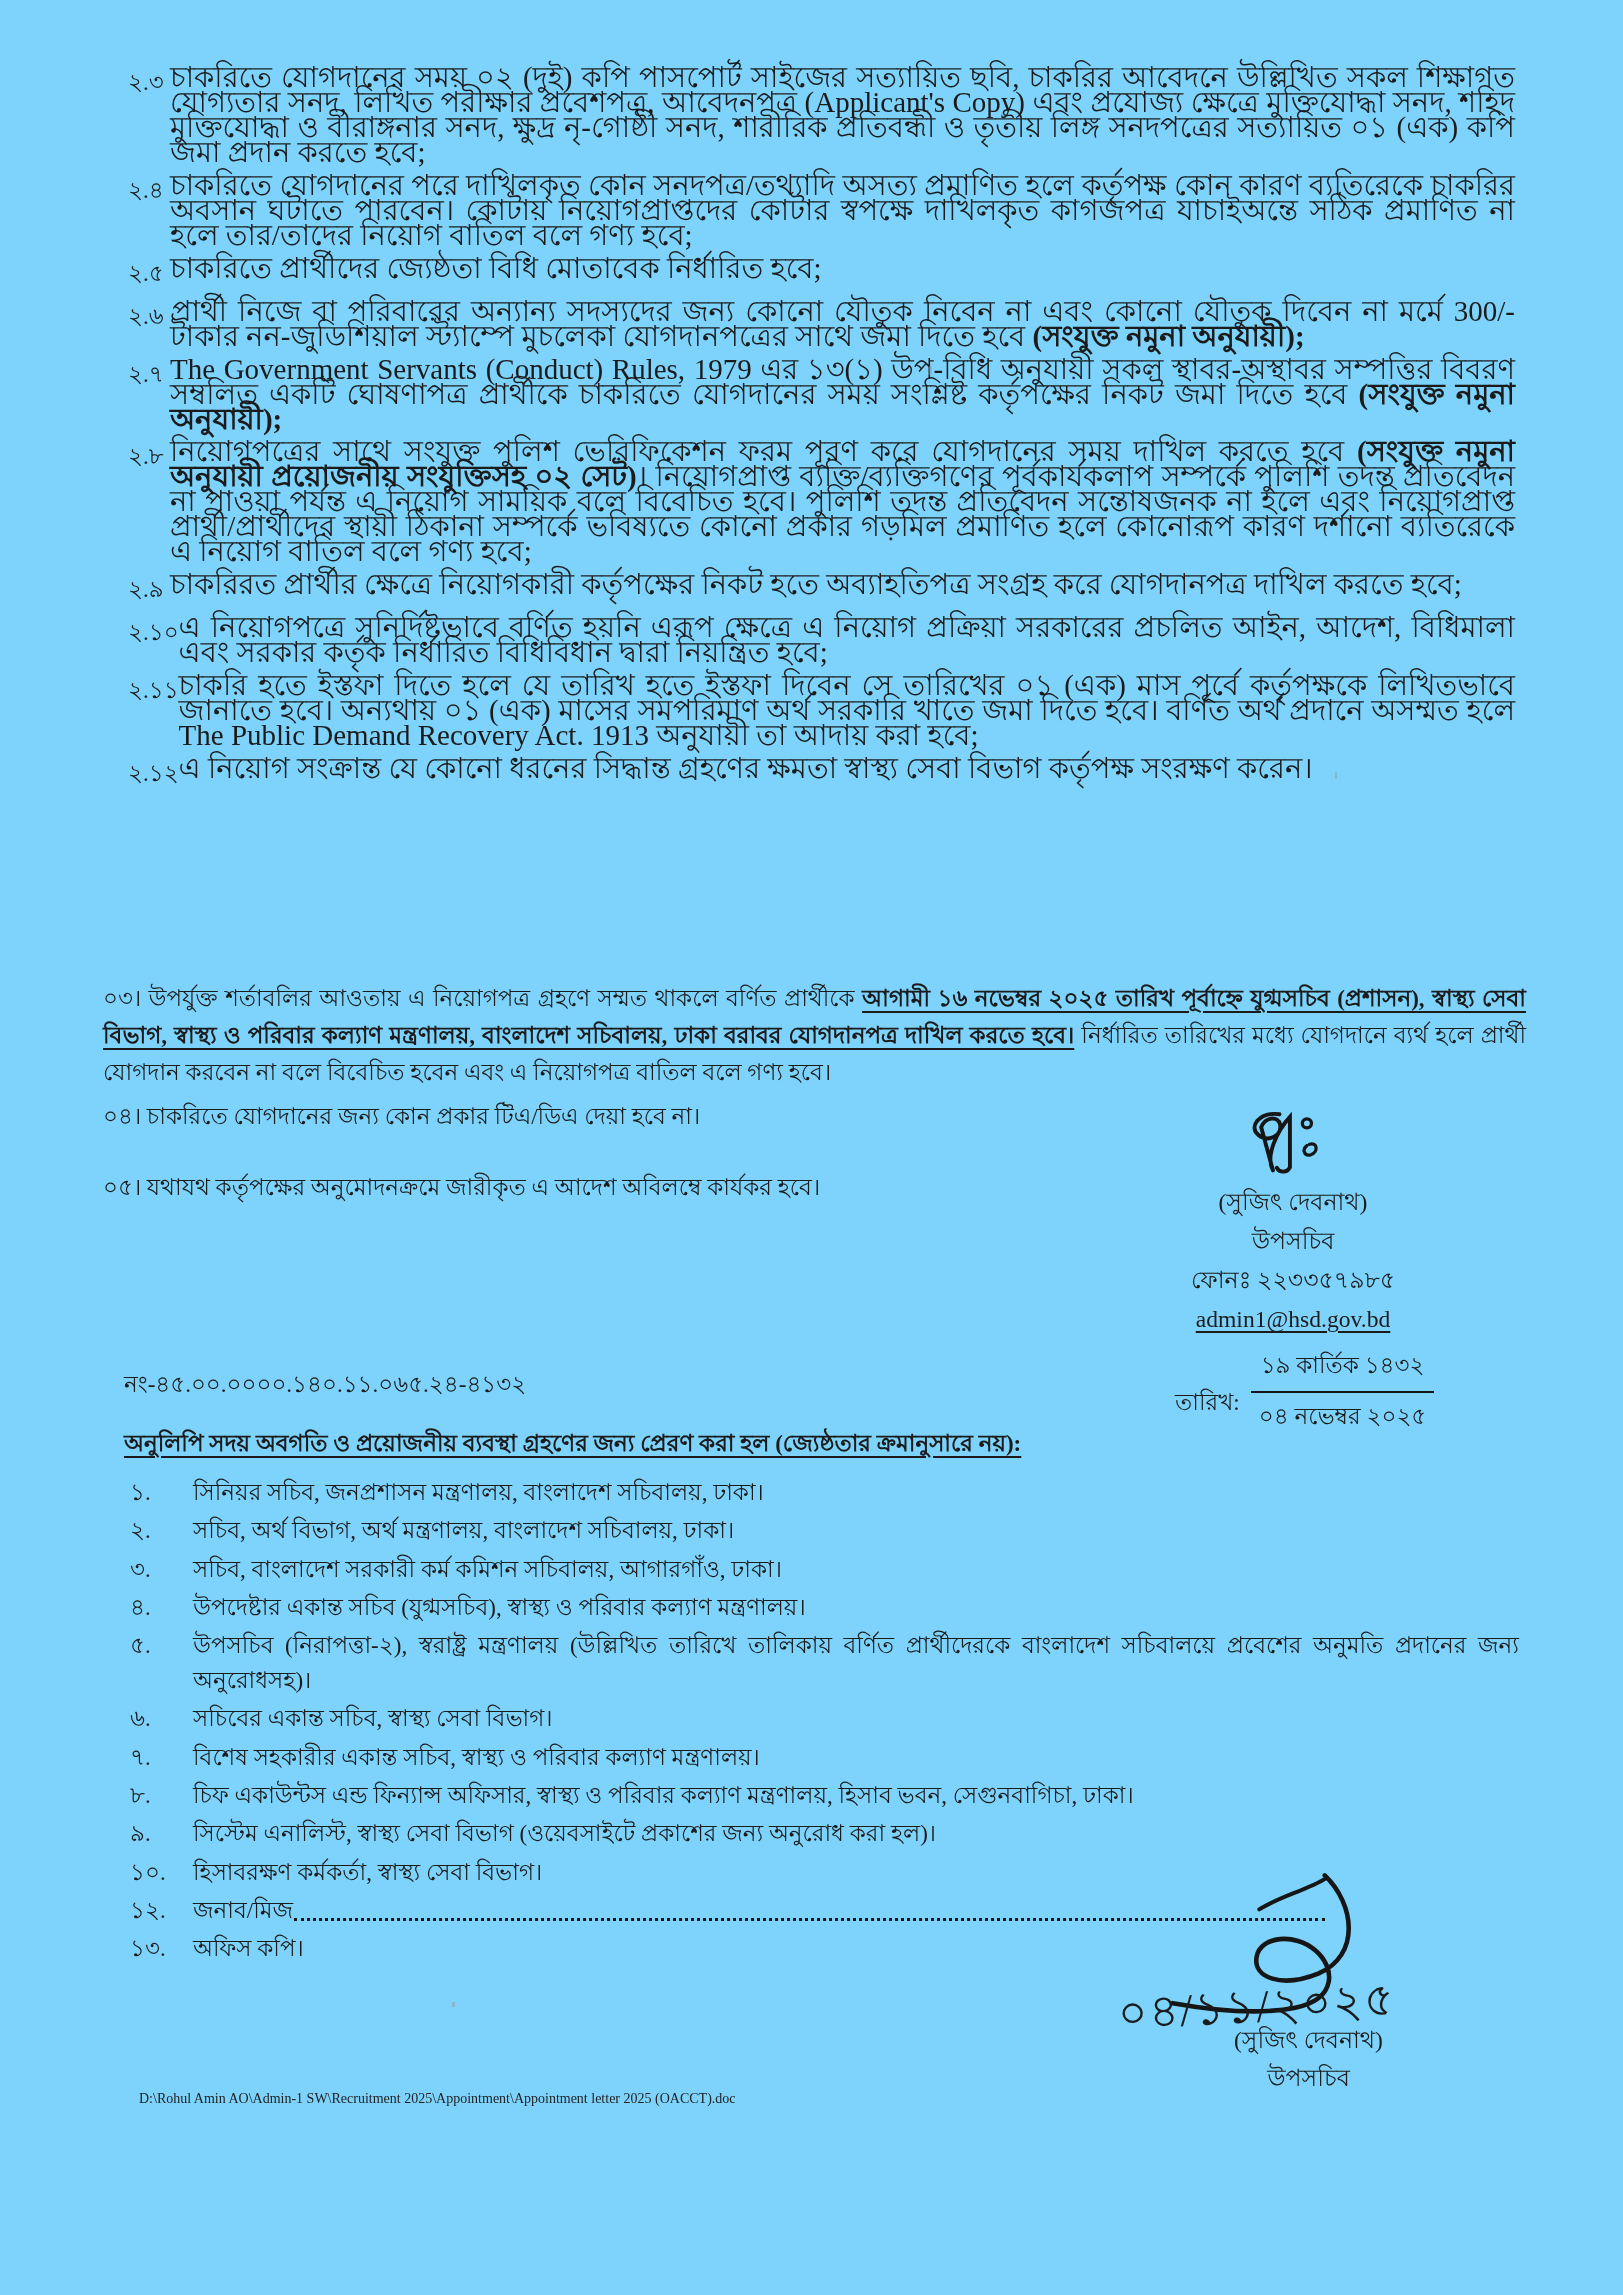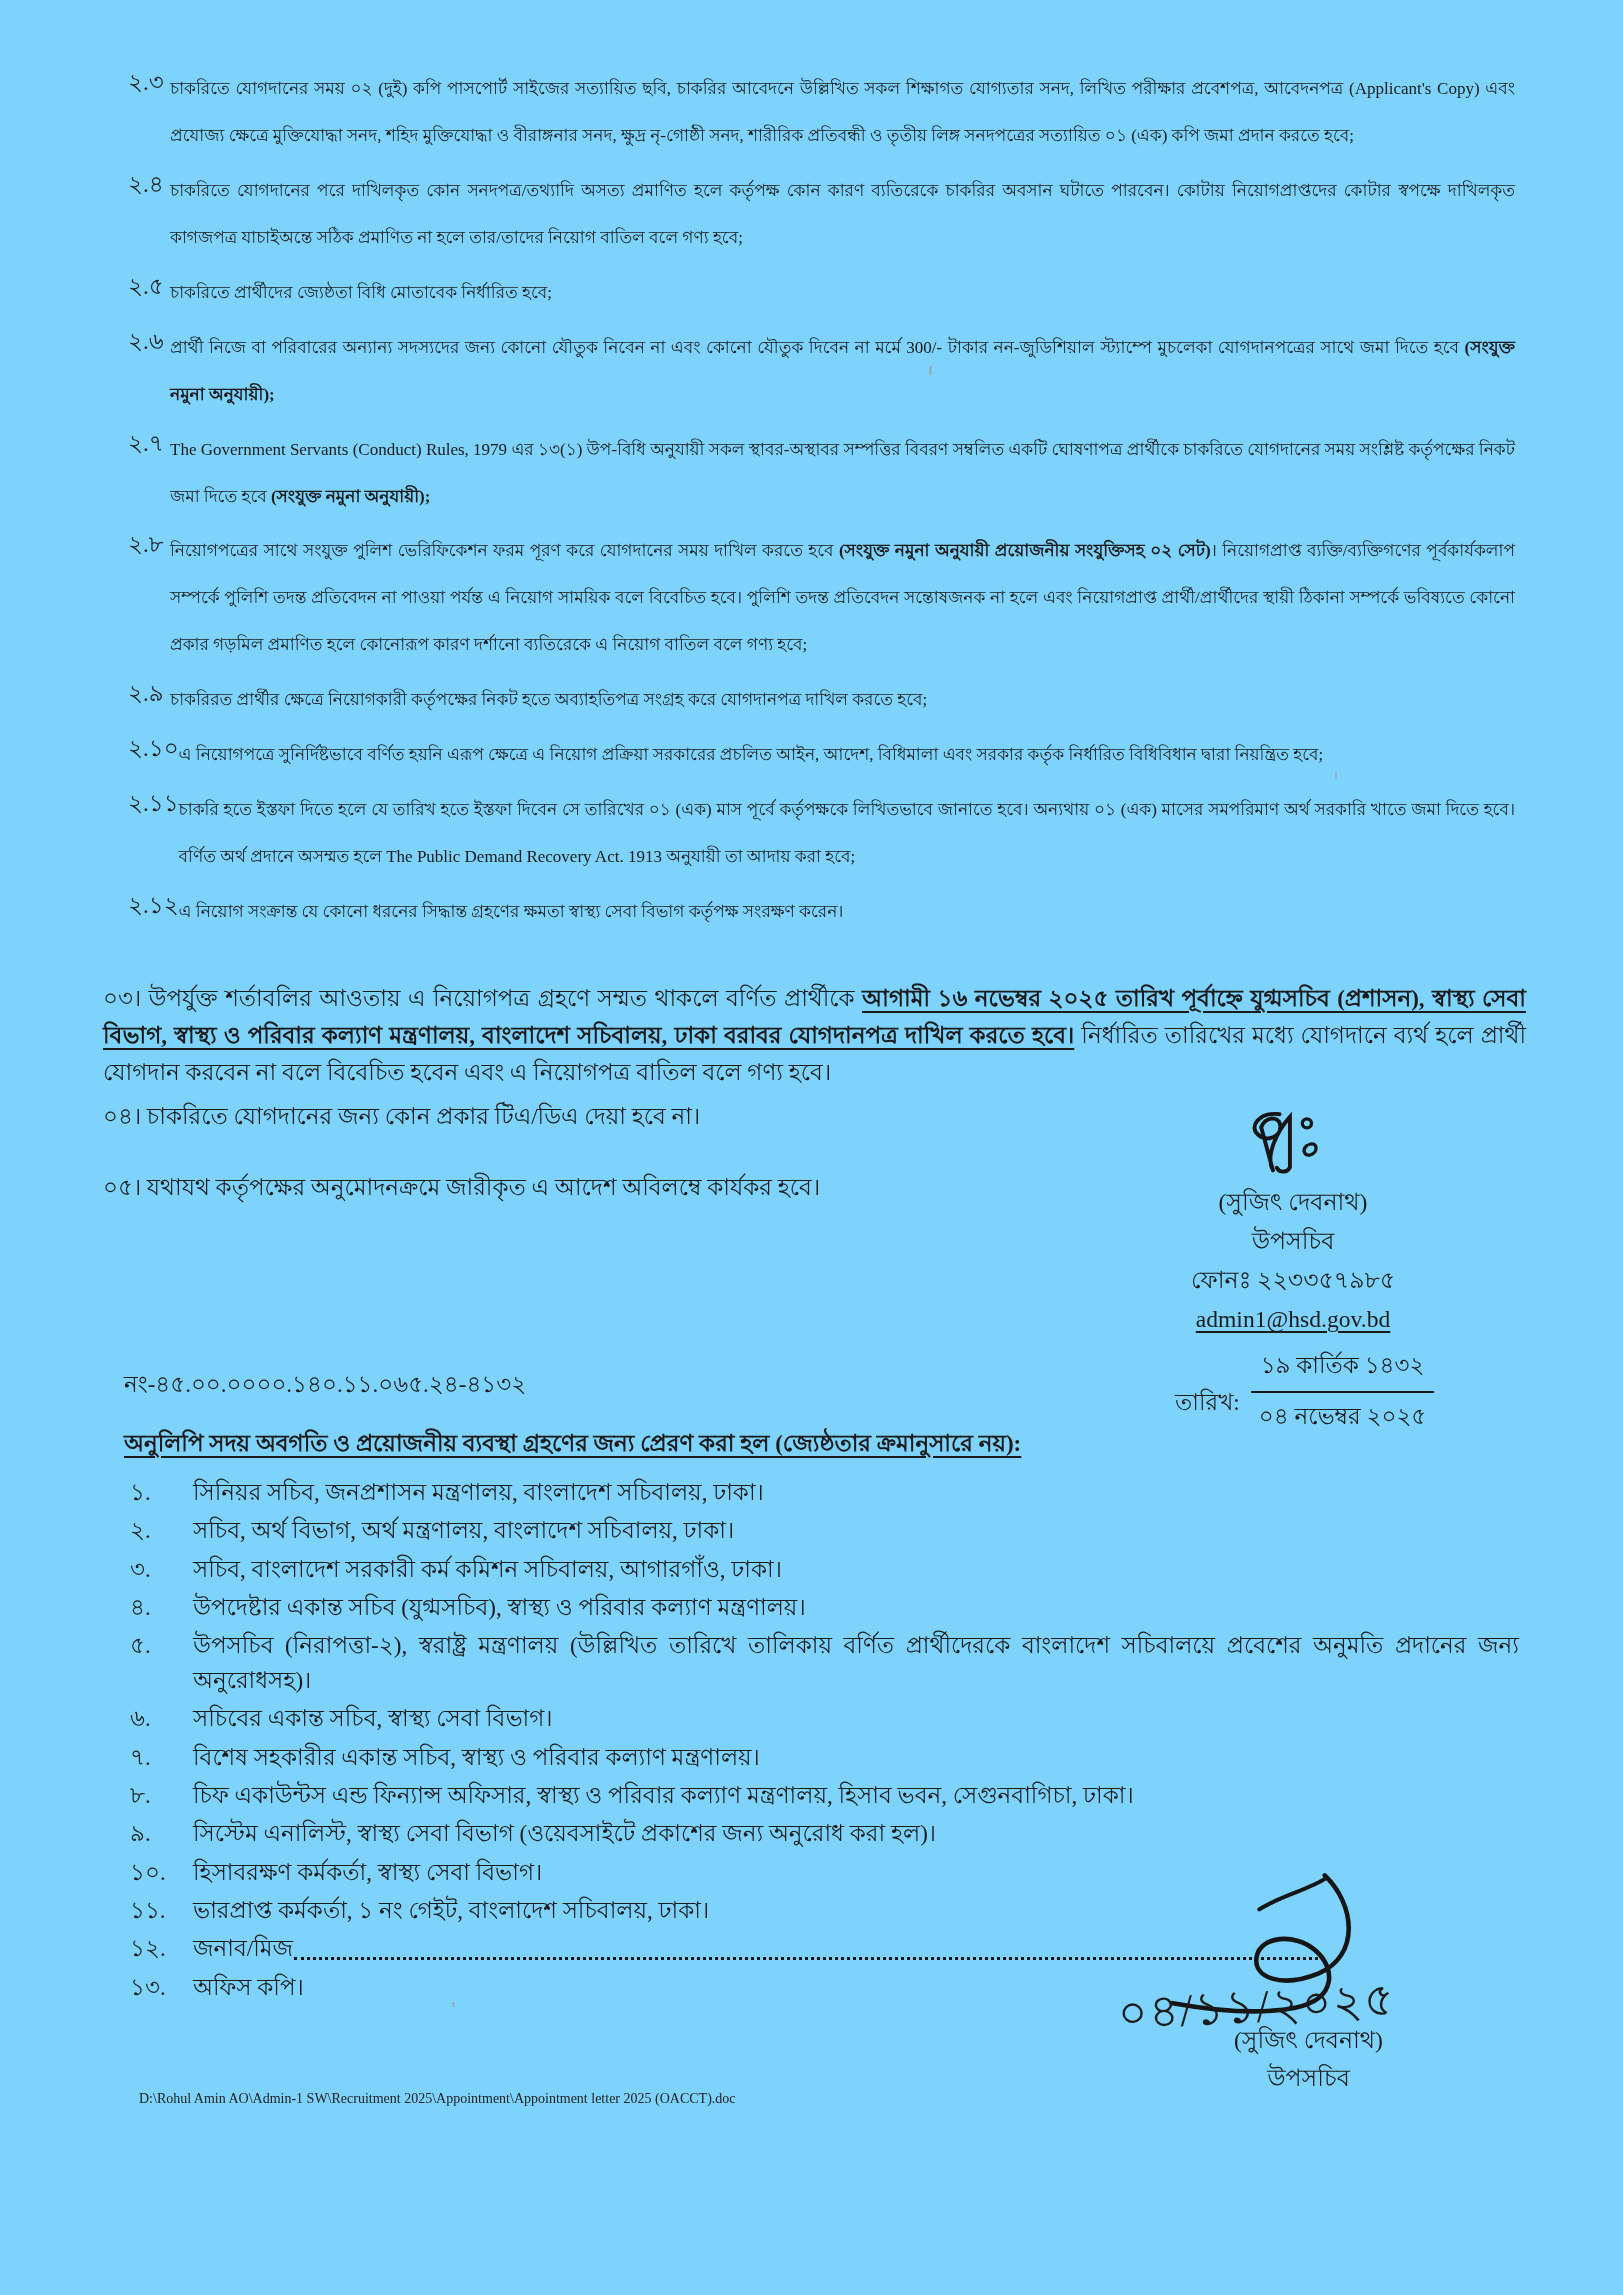--- a/index.html
+++ b/index.html
@@ -8,21 +8,21 @@
     width:1623px;height:2295px;
     background:#7dd3fc;
     font-family:"Liberation Serif","DejaVu Serif",serif;
     color:#1b1b1b;
     overflow:hidden;
   }
   
   .clauses{position:absolute;left:128px;top:65px;width:1387px;}
   .clause{display:flex;margin-bottom:7.9px;}
   .cnum{flex:0 0 42px;font-size:23px;line-height:35px;}
-  .ctext{flex:1;font-size:17px;line-height:47px;text-align:justify;}
+  .ctext{flex:1;font-size:29px;line-height:25px;text-align:justify;}
   .rn{font-weight:400;}
   .rb{font-weight:700;margin-top:48px;}
   .rbu{font-weight:700;text-decoration:underline;text-underline-offset:4.6px;text-decoration-thickness:2px;}
   .ren{font-family:"Liberation Serif",serif;}
   
   .numpara{position:absolute;left:103px;width:1423px;font-size:23px;line-height:37px;text-align:justify;}
   .p03{top:980px;}
   .p04{top:1098px;}
   .p05{top:1169px;}
   
@@ -182,24 +182,20 @@
       <div class="dtext">চিফ একাউন্টস এন্ড ফিন্যান্স অফিসার, স্বাস্থ্য ও পরিবার কল্যাণ মন্ত্রণালয়, হিসাব ভবন, সেগুনবাগিচা, ঢাকা।</div>
     </div>
     <div class="ditem">
       <div class="dnum">৯.</div>
       <div class="dtext">সিস্টেম এনালিস্ট, স্বাস্থ্য সেবা বিভাগ (ওয়েবসাইটে প্রকাশের জন্য অনুরোধ করা হল)।</div>
     </div>
     <div class="ditem">
       <div class="dnum">১০.</div>
       <div class="dtext">হিসাবরক্ষণ কর্মকর্তা, স্বাস্থ্য সেবা বিভাগ।</div>
     </div>
-    <div class="ditem">
-      <div class="dnum">১১.</div>
-      <div class="dtext">ভারপ্রাপ্ত কর্মকর্তা, ১ নং গেইট, বাংলাদেশ সচিবালয়, ঢাকা।</div>
-    </div>
     <div class="ditem ditem-leader">
       <div class="dnum">১২.</div>
       <div class="dtext">
         <span>জনাব/মিজ</span>
         <span class="leader"></span>
       </div>
     </div>
     <div class="ditem">
       <div class="dnum">১৩.</div>
       <div class="dtext">অফিস কপি।</div>

